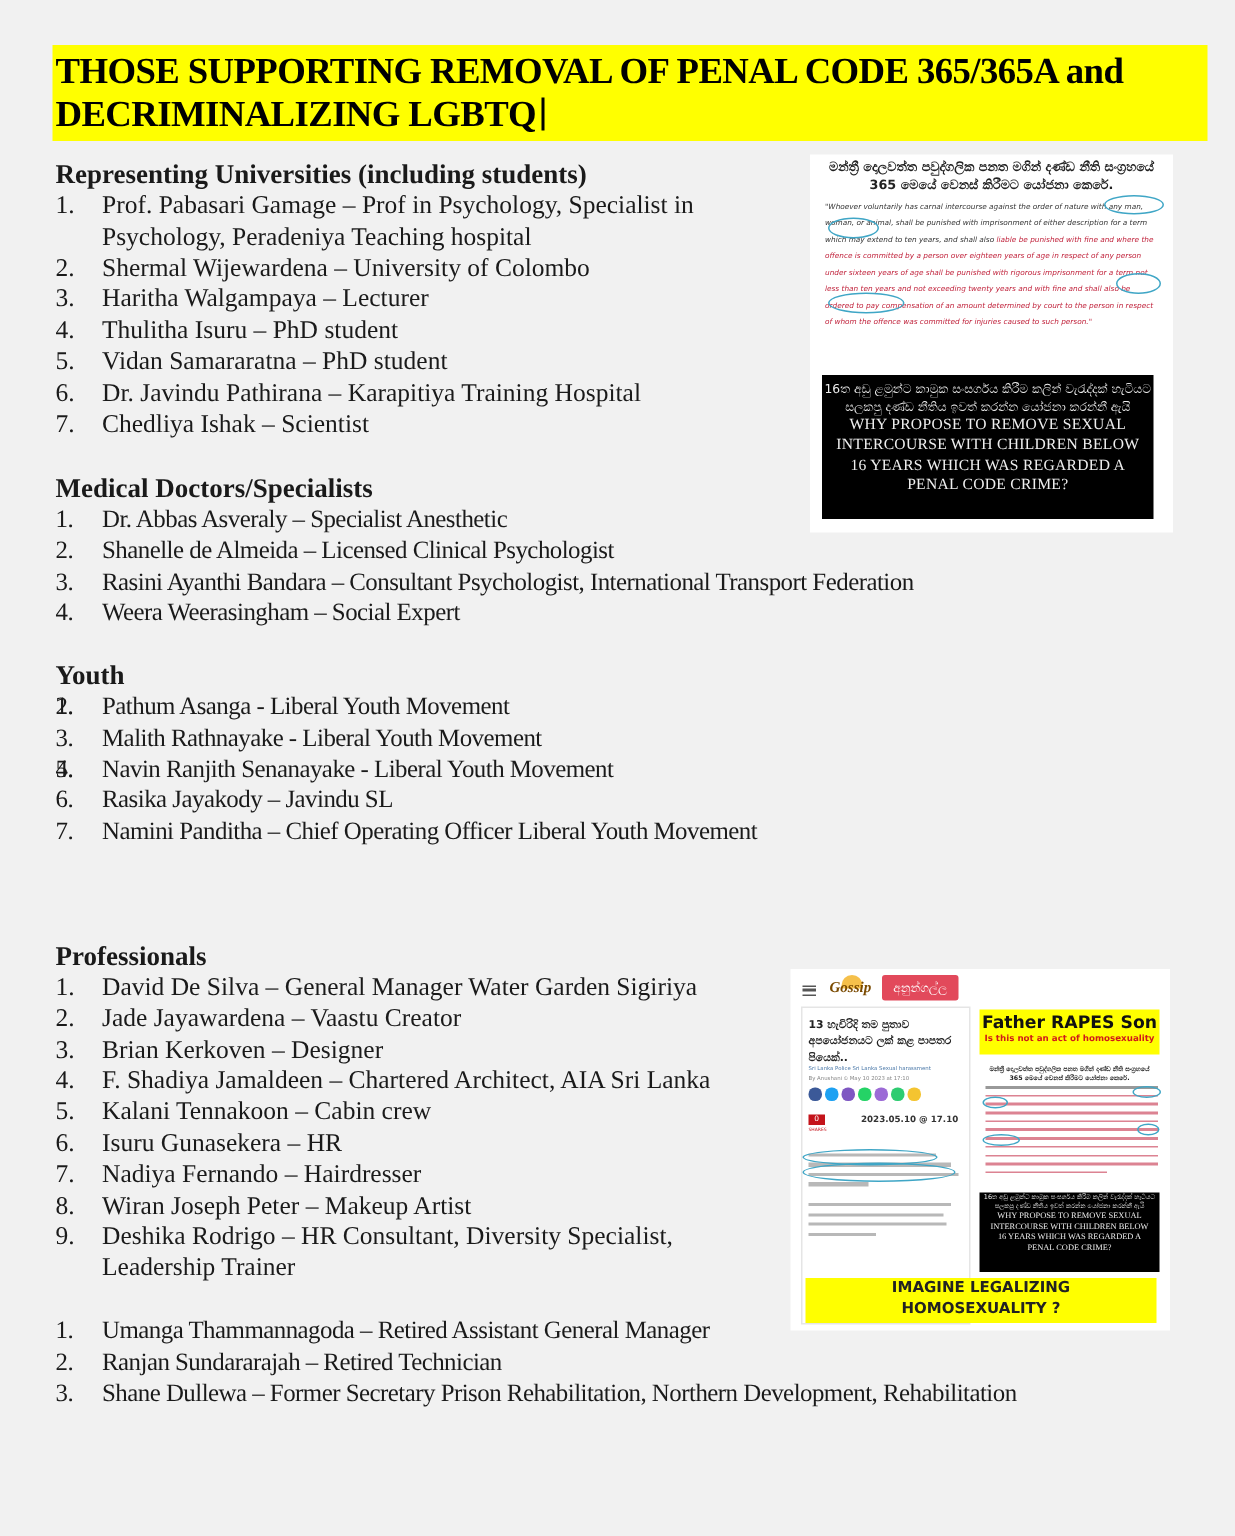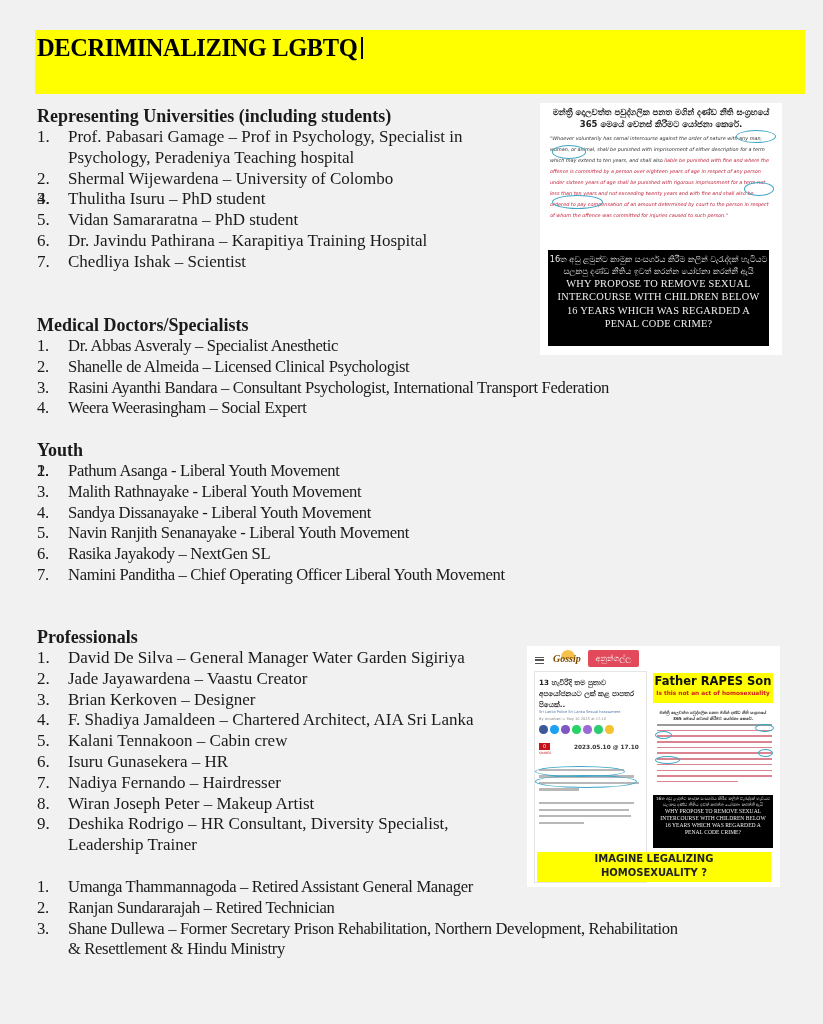--- a/index.html
+++ b/index.html
@@ -89,33 +89,34 @@
     .img2 .black-box { left: 126px; top: 149px; width: 120px; height: 53px; padding-top: 1px; }
     .img2 .bb-sinhala { font-size: 4.3px; line-height: 6px; }
     .img2 .bb-english { font-size: 5.6px; line-height: 7.1px; letter-spacing: 0; }
     .img2 .bottom-yellow { position: absolute; left: 10px; top: 206px; width: 234px; height: 30px; background: #ffff00; text-align: center; }
     .img2 .bottom-yellow div { font-family: "DejaVu Sans", sans-serif; font-weight: bold; font-size: 10px; line-height: 14px; color: #222; }
   </style>
 </head>
 <body>
 
 <div class="title-box">
+  <div class="title-line">THOSE SUPPORTING REMOVAL OF PENAL CODE 365/365A and</div>
   <div class="title-line"><span>DECRIMINALIZING LGBTQ</span><span class="caret"></span></div>
 </div>
 
 <div class="section" style="top:106px">
   <div class="section-heading">Representing Universities (including students)</div>
   <ol class="list">
     <li>
         <span class="num">1.</span>
         <span class="wrap">Prof. Pabasari Gamage – Prof in Psychology,  Specialist in</span>
         <span class="wrap">Psychology, Peradeniya Teaching hospital</span>
       </li>
     <li><span class="num">2.</span><span>Shermal Wijewardena – University of Colombo</span></li>
-    <li><span class="num">3.</span></li>
+    <li><span class="num">3.</span><span>Haritha Walgampaya – Lecturer</span></li>
     <li><span class="num">4.</span><span>Thulitha Isuru – PhD student</span></li>
     <li><span class="num">5.</span><span>Vidan Samararatna – PhD student</span></li>
     <li><span class="num">6.</span><span>Dr. Javindu Pathirana – Karapitiya Training Hospital</span></li>
     <li><span class="num">7.</span><span>Chedliya Ishak – Scientist</span></li>
   </ol>
 </div>
 
 <div class="section" style="top:315px">
   <div class="section-heading">Medical Doctors/Specialists</div>
   <ol class="list narrow">
@@ -125,23 +126,23 @@
     <li><span class="num">4.</span><span>Weera Weerasingham – Social Expert</span></li>
   </ol>
 </div>
 
 <div class="section" style="top:440px">
   <div class="section-heading">Youth</div>
   <ol class="list narrow">
     <li><span class="num">1.</span></li>
     <li><span class="num">2.</span><span>Pathum Asanga - Liberal Youth Movement</span></li>
     <li><span class="num">3.</span><span>Malith Rathnayake - Liberal Youth Movement</span></li>
-    <li><span class="num">4.</span><span>Sandya Dissanayake - Liberal Youth Movement</span></li>
+    <li><span class="num">4.</span></li>
     <li><span class="num">5.</span><span>Navin Ranjith Senanayake - Liberal Youth Movement</span></li>
-    <li><span class="num">6.</span><span>Rasika Jayakody – NextGen SL</span></li>
+    <li><span class="num">6.</span><span>Rasika Jayakody – Javindu SL</span></li>
     <li><span class="num">7.</span><span>Namini Panditha – Chief Operating Officer Liberal Youth Movement</span></li>
   </ol>
 </div>
 
 <div class="section" style="top:627px">
   <div class="section-heading">Professionals</div>
   <ol class="list">
     <li><span class="num">1.</span><span>David De Silva – General Manager Water Garden Sigiriya</span></li>
     <li><span class="num">2.</span><span>Jade Jayawardena – Vaastu Creator</span></li>
     <li><span class="num">3.</span><span>Brian Kerkoven – Designer</span></li>
@@ -158,21 +159,20 @@
   </ol>
 </div>
 
 <div class="section" style="top:877px">
   <ol class="list narrow">
     <li><span class="num">1.</span><span>Umanga Thammannagoda – Retired Assistant General Manager</span></li>
     <li><span class="num">2.</span><span>Ranjan Sundararajah – Retired Technician</span></li>
     <li>
         <span class="num">3.</span>
         <span class="wrap">Shane Dullewa – Former Secretary Prison Rehabilitation, Northern Development, Rehabilitation</span>
-        <span class="wrap">&amp; Resettlement &amp; Hindu Ministry</span>
       </li>
   </ol>
 </div>
 
 <div class="img1">
   <div class="sinhala-title">මන්ත්‍රී දොලවත්ත පවුද්ගලික පනත මගින් දණ්ඩ නීති සංග්‍රහයේ 365 මෙයේ වෙනස් කිරීමට යෝජනා කෙරේ.</div>
   <div class="quote"><span>"Whoever voluntarily has carnal intercourse against the order of nature with any man, woman, or animal, shall be punished with imprisonment of either description for a term which may extend to ten years, and shall also </span><span class="red">liable be punished with fine and where the offence is committed by a person over eighteen years of age in respect of any person under sixteen years of age shall be punished with rigorous imprisonment for a term not less than ten years and not exceeding twenty years and with fine and shall also be ordered to pay compensation of an amount determined by court to the person in respect of whom the offence was committed for injuries caused to such person."</span></div>
   <div class="circle" style="left:196px;top:27px;width:40px;height:13px"></div>
   <div class="circle" style="left:12px;top:42px;width:34px;height:14px"></div>
   <div class="circle" style="left:204px;top:79px;width:30px;height:14px"></div>

